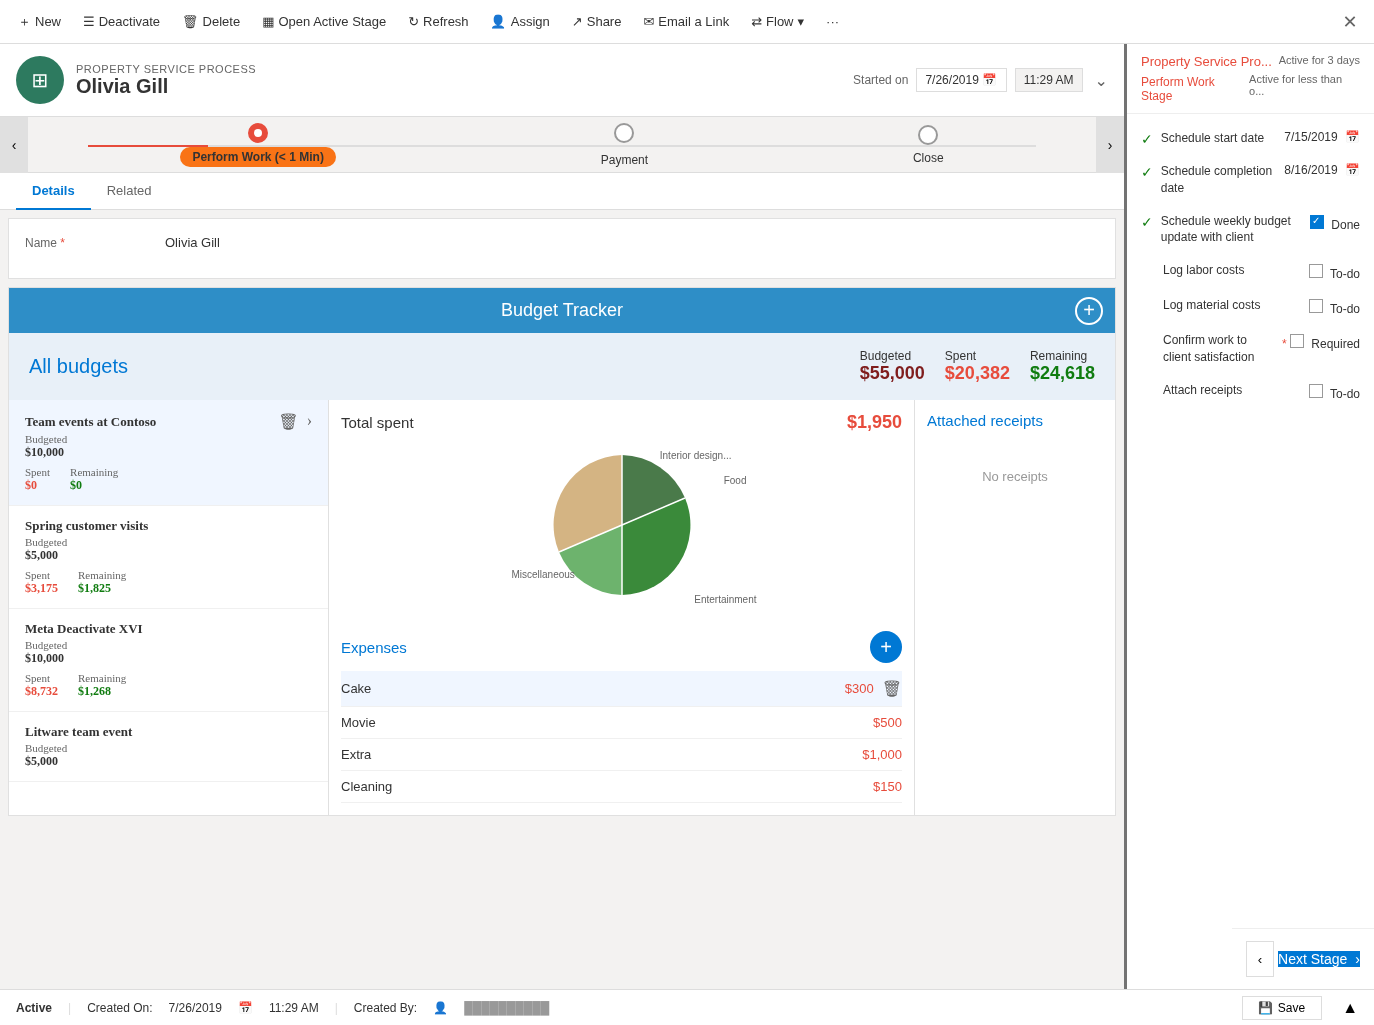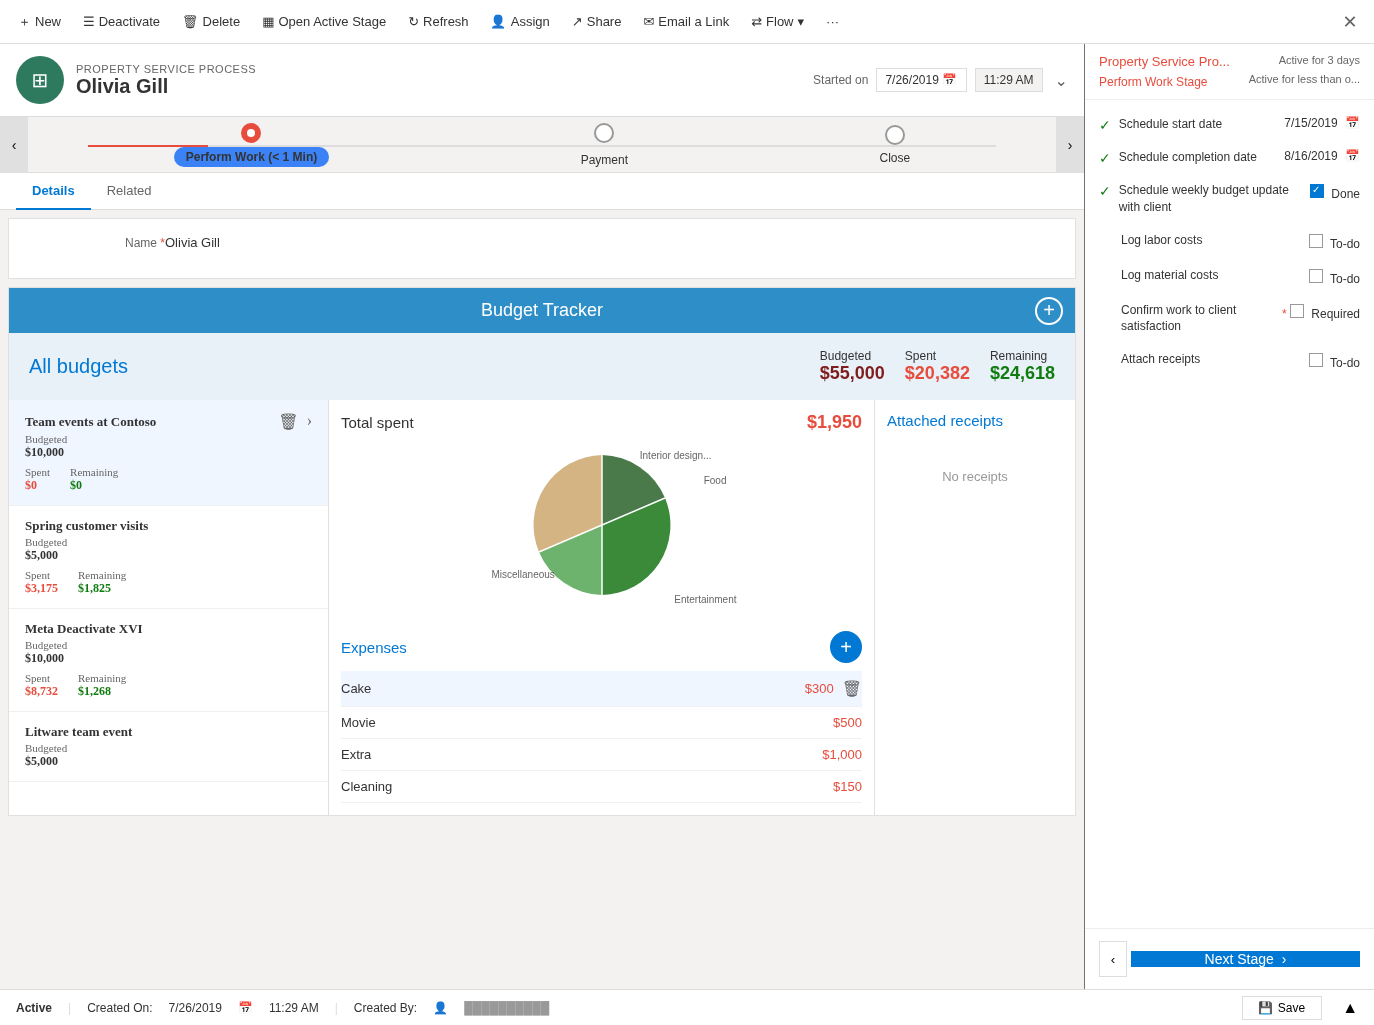--- a/index.html
+++ b/index.html
@@ -77,21 +77,21 @@
       display: flex; background: #fff; border-bottom: 1px solid #ddd;
       padding: 0 16px;
     }
     .tab {
       padding: 10px 16px; cursor: pointer; font-size: 13px; color: #666;
       border-bottom: 2px solid transparent; margin-bottom: -1px;
     }
     .tab.active { color: #0078d4; border-bottom-color: #0078d4; font-weight: 600; }
 
     
-    .form-content { padding: 16px; background: #fff; margin: 8px; border: 1px solid #e0e0e0; text-align: right; }
+    .form-content { padding: 16px; background: #fff; margin: 8px; border: 1px solid #e0e0e0; }
     .form-field { display: flex; align-items: center; margin-bottom: 12px; }
     .form-label { width: 140px; font-size: 12px; color: #666; }
     .form-label .required { color: #e74c3c; }
     .form-value { font-size: 13px; font-weight: 500; }
 
     
     .budget-tracker { margin: 0 8px 8px; border: 1px solid #e0e0e0; }
     .budget-header {
       background: #2e8ec7; color: white; display: flex; align-items: center;
       justify-content: center; padding: 12px; font-size: 18px; font-weight: 400; position: relative;
@@ -138,22 +138,22 @@
     }
     .expense-row { display: flex; justify-content: space-between; align-items: center; padding: 8px 0; border-bottom: 1px solid #f0f0f0; }
     .expense-row:first-child { background: #f0f6ff; }
     .expense-name { font-size: 13px; color: #333; }
     .expense-amount-red { font-size: 13px; color: #e74c3c; font-weight: 500; }
     .receipts-title { font-size: 15px; color: #0078d4; font-weight: 500; margin-bottom: 16px; }
     .no-receipts { color: #999; font-size: 13px; text-align: center; margin-top: 40px; }
 
     
     .right-panel {
-      width: 290px; background: #fff; border-left: 1px solid #737373;
-      display: flex; flex-direction: column; overflow-y: auto;
+      width: 250px; background: #fff; border-left: 3px solid #737373;
+      display: flex; flex-direction: column; overflow-y: auto; align-items: flex-end;
     }
     .panel-header { padding: 10px 14px; border-bottom: 1px solid #eee; }
     .panel-process-name { color: #e74c3c; font-size: 13px; font-weight: 500; }
     .panel-stage-name { color: #e74c3c; font-size: 12px; margin-top: 2px; }
     .panel-status { font-size: 11px; color: #666; }
     .panel-items { padding: 8px 0; flex: 1; }
     .panel-item { display: flex; align-items: flex-start; padding: 8px 14px; gap: 8px; }
     .check-icon { color: #107c10; font-size: 14px; margin-top: 1px; }
     .panel-item-label { font-size: 12px; color: #333; flex: 1; line-height: 1.4; }
     .panel-item-value { font-size: 12px; color: #333; white-space: nowrap; }
@@ -257,21 +257,21 @@
 
     <div class="process-bar">
       <button class="process-nav">‹</button>
       <div class="process-stages">
         <div class="process-line"></div>
         <div class="process-line-active"></div>
         <div class="stage-item">
           <div style="background:#e74c3c;border-radius:50%;width:20px;height:20px;border:3px solid #e74c3c;display:flex;align-items:center;justify-content:center;">
             <div style="width:8px;height:8px;border-radius:50%;background:white;"></div>
           </div>
-          <div style="background:#3b82f6;border-radius:12px;padding:3px 12px;margin-top:4px;font-size:12px;font-weight:700;">Perform Work (&lt; 1 Min)</div>
+          <div style="background:#f97316;border-radius:12px;padding:3px 12px;margin-top:4px;font-size:12px;font-weight:700;">Perform Work (&lt; 1 Min)</div>
         </div>
         <div class="stage-item">
           <div style="width:20px;height:20px;border-radius:50%;border:2px solid #999;background:#fff;"></div>
           <div style="font-size:12px;margin-top:10px;">Payment</div>
         </div>
         <div class="stage-item">
           <div style="width:20px;height:20px;border-radius:50%;border:2px solid #999;background:#fff;"></div>
           <div style="font-size:12px;margin-top:6px;">Close</div>
         </div>
       </div>

